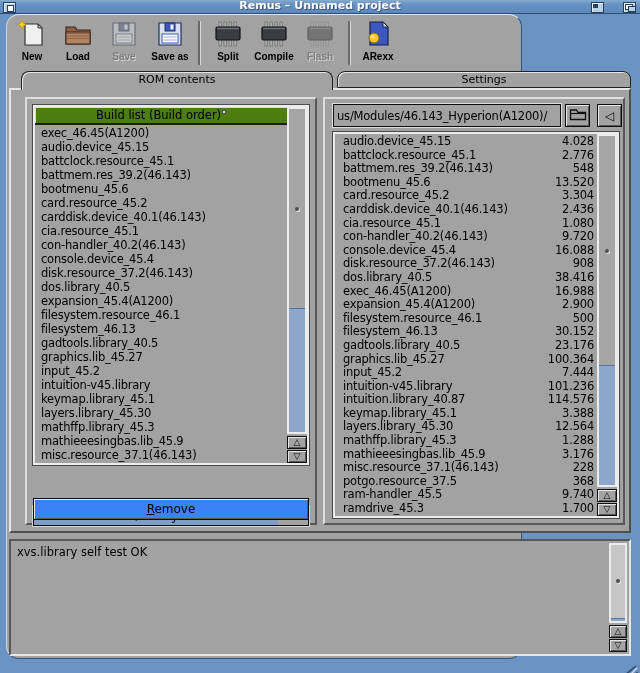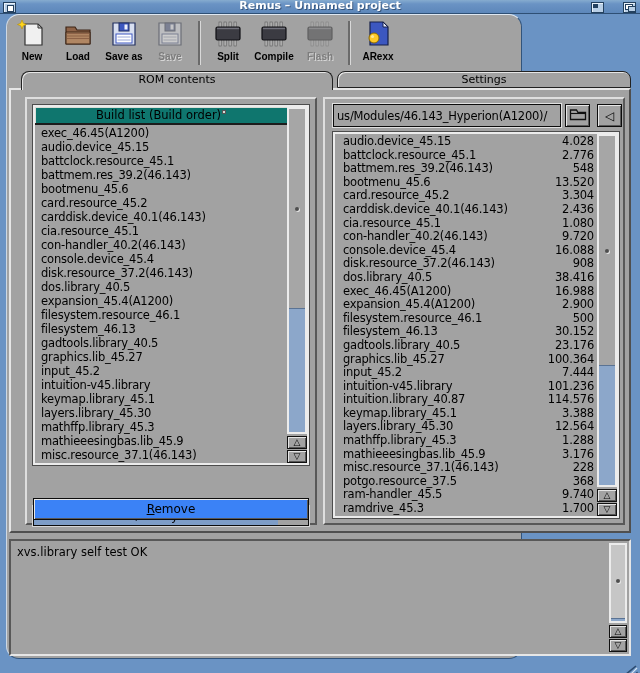--- a/index.html
+++ b/index.html
@@ -95,21 +95,21 @@
   .group-left  { left:14px;  width:292px; }
   .group-right { left:312px; width:302px; }
   
   .listframe {
     position:absolute; background:#a2a2a2;
     border:2px solid #ececec; box-shadow:0 0 0 1px #4c4c4c;
     display:flex;
   }
   .list-main { flex:1; display:flex; flex-direction:column; overflow:hidden; }
   .list-header {
-    height:18px; background:#0f766e; border-bottom:2px solid #1c1c1c;
+    height:18px; background:#4d7c0f; border-bottom:2px solid #1c1c1c;
     box-shadow:inset 1px 1px 0 #d8ddd6;
     font-size:11.5px; text-align:center; line-height:17px; position:relative;
   }
   .sort-indicator {
     display:inline-block; width:4px; height:4px; border:1px solid #555;
     background:#d8ddd6; vertical-align:super; margin-left:1px;
   }
   .rows { flex:1; overflow:hidden; padding:1px 0 0 6px; }
   .row { height:14px; line-height:14px; font-size:11.5px; white-space:nowrap; letter-spacing:-.2px; }
   .rows-files { padding-left:8px; padding-right:3px; }
@@ -210,43 +210,43 @@
     <button class="tool-btn">
       <span class="ticon">
         <svg viewBox="0 0 30 30" width="30" height="30">
           <path d="M3 8 h9 l2 3 h13 v14 H3 z" fill="#8d6247" stroke="#3c2517" stroke-width="1.2"></path>
           <path d="M3 13 h24 v12 H3 z" fill="#b08663" stroke="#3c2517" stroke-width="1"></path>
           <path d="M4 14.5 h22 M4 17 h22 M4 19.5 h22" stroke="#8d6247" stroke-width="1"></path>
         </svg>
       </span>
       <span class="tlabel">Load</span>
     </button>
-    <button class="tool-btn">
+    <button class="tool-btn disabled">
       <span class="ticon">
         <svg viewBox="0 0 30 30" width="30" height="30">
           <path d="M4 4 h22 v22 H4 z" fill="#d8dff0" stroke="#223060" stroke-width="1.2"></path>
           <rect x="10" y="4" width="10" height="8" fill="#3c57c0" stroke="#223060"></rect>
           <rect x="15.5" y="5.5" width="3" height="5" fill="#eef1fa"></rect>
           <rect x="7" y="15" width="16" height="9" fill="#fff" stroke="#3c57c0"></rect>
           <path d="M8.5 18 h13 M8.5 21 h13" stroke="#9aa8d8" stroke-width="1"></path>
         </svg>
       </span>
-      <span class="tlabel">Save as</span>
-    </button>
-    <button class="tool-btn disabled">
+      <span class="tlabel">Save</span>
+    </button>
+    <button class="tool-btn">
       <span class="ticon">
         <svg viewBox="0 0 30 30" width="30" height="30">
           <path d="M4 4 h22 v22 H4 z" fill="#d8dff0" stroke="#223060" stroke-width="1.2"></path>
           <rect x="10" y="4" width="10" height="8" fill="#3c57c0" stroke="#223060"></rect>
           <rect x="15.5" y="5.5" width="3" height="5" fill="#eef1fa"></rect>
           <rect x="7" y="15" width="16" height="9" fill="#fff" stroke="#3c57c0"></rect>
           <path d="M8.5 18 h13 M8.5 21 h13" stroke="#9aa8d8" stroke-width="1"></path>
         </svg>
       </span>
-      <span class="tlabel">Save</span>
+      <span class="tlabel">Save as</span>
     </button>
     <div class="tool-sep"></div>
     <button class="tool-btn">
       <span class="ticon">
         <svg viewBox="0 0 30 30" width="30" height="30">
           <g fill="#b5b5b5" stroke="#5a5a5a" stroke-width=".6">
             <rect x="6" y="3" width="2.2" height="7"></rect>
               <rect x="11" y="3" width="2.2" height="7"></rect>
             <rect x="16" y="3" width="2.2" height="7"></rect>
               <rect x="21" y="3" width="2.2" height="7"></rect>

